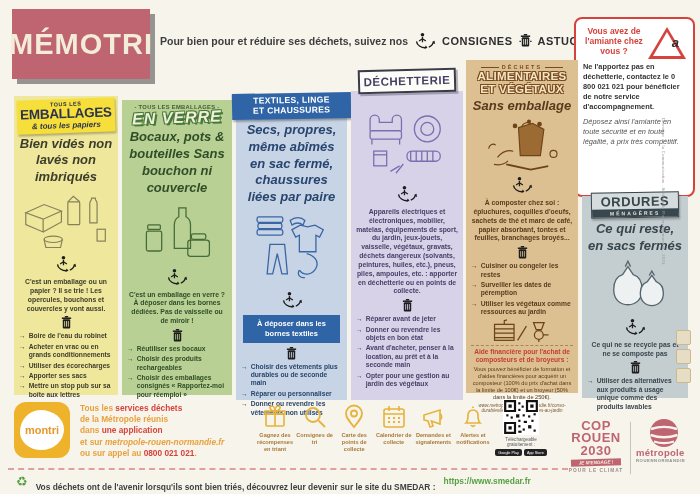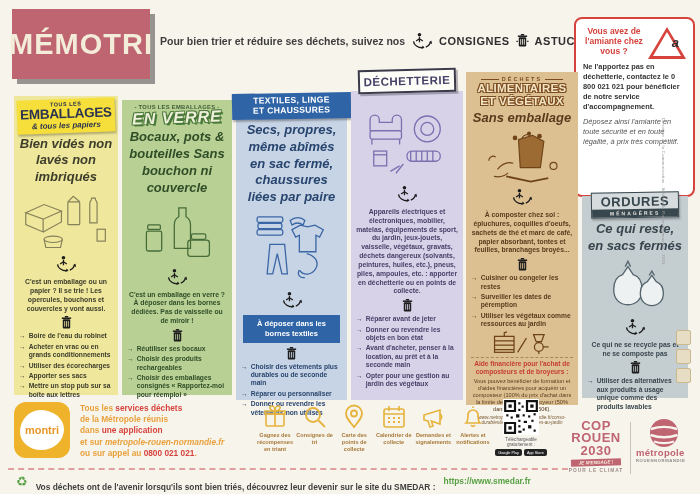--- a/index.html
+++ b/index.html
@@ -26,21 +26,21 @@
   .am-a{position:absolute;right:14px;top:16px;font-size:13px;font-weight:900;color:#2e2e2e;
     font-style:italic;z-index:2;}
   .amiante p{margin:5px 0 0 0;font-size:7.4px;line-height:1.35;color:#333;font-weight:700;}
   .amiante .note{font-style:italic;font-weight:400;color:#555;margin-top:6px;}
   
   .col{position:absolute;box-sizing:border-box;padding:4px 5px;text-align:center;}
   .c1{left:14px;top:96px;width:104px;height:299px;background:#efe79b;}
   .c2{left:122px;top:100px;width:110px;height:295px;background:#b9d094;}
   .c3{left:236px;top:99px;width:111px;height:301px;background:#c7d4e5;}
   .c4{left:351px;top:91px;width:112px;height:309px;background:#d8d2e9;}
-  .c5{left:466px;top:72px;width:112px;height:333px;background:#dcc091;}
+  .c5{left:466px;top:60px;width:112px;height:333px;background:#dcc091;}
   .c6{left:582px;top:196px;width:106px;height:202px;background:#c4cdd0;}
   .subt{font-size:13px;font-style:italic;font-weight:700;line-height:1.3;margin:3px 0;}
   .consigne{font-size:6.8px;font-weight:700;line-height:1.3;margin:2px 0;}
   .illo{display:block;margin:2px auto;}
   .tips{text-align:left;margin-top:1px;}
   .tip{display:flex;gap:3px;font-size:6.7px;font-weight:700;line-height:1.25;margin:2px 0;}
   .tip .ar{flex:none;}
   
   .b1{background:#f6df3a;margin:-1px -2px 2px -2px;padding:2px 0 3px 0;transform:rotate(-2deg);
       box-shadow:1px 2px 2px rgba(0,0,0,.25);color:#2b3350;}
@@ -121,21 +121,21 @@
 </style>
 </head>
 <body>
 
 <div class="poster">
 
   <div class="logo-box">
     <span>MÉMOTRI</span>
   </div>
   <div class="tagline">
-    <span>Pour bien trier et réduire ses déchets, suivez nos</span>
+    <span>Pour bien pour et réduire ses déchets, suivez nos</span>
     <svg class="triman" viewBox="0 0 26 20">
       <circle cx="10" cy="3.2" r="2.1" fill="#1d1d1d"></circle>
       <path d="M10 6v6 M10 8l-4 2.6 M10 8l4 2.6" stroke="#1d1d1d" stroke-width="1.5" fill="none"></path>
       <path d="M3 11a10.5 8 0 0 0 11 7.6" stroke="#1d1d1d" stroke-width="1.6" fill="none"></path>
       <path d="M23 11a10.5 8 0 0 1-5.5 6.8" stroke="#1d1d1d" stroke-width="1.6" fill="none"></path>
       <path d="M14 16l2 3-4 .5z" fill="#1d1d1d"></path>
         <path d="M22 13l2-3 1 4z" fill="#1d1d1d"></path>
     </svg>
     <span class="hdr-word">CONSIGNES</span>
     <svg class="trash-ic" viewBox="0 0 14 16">

